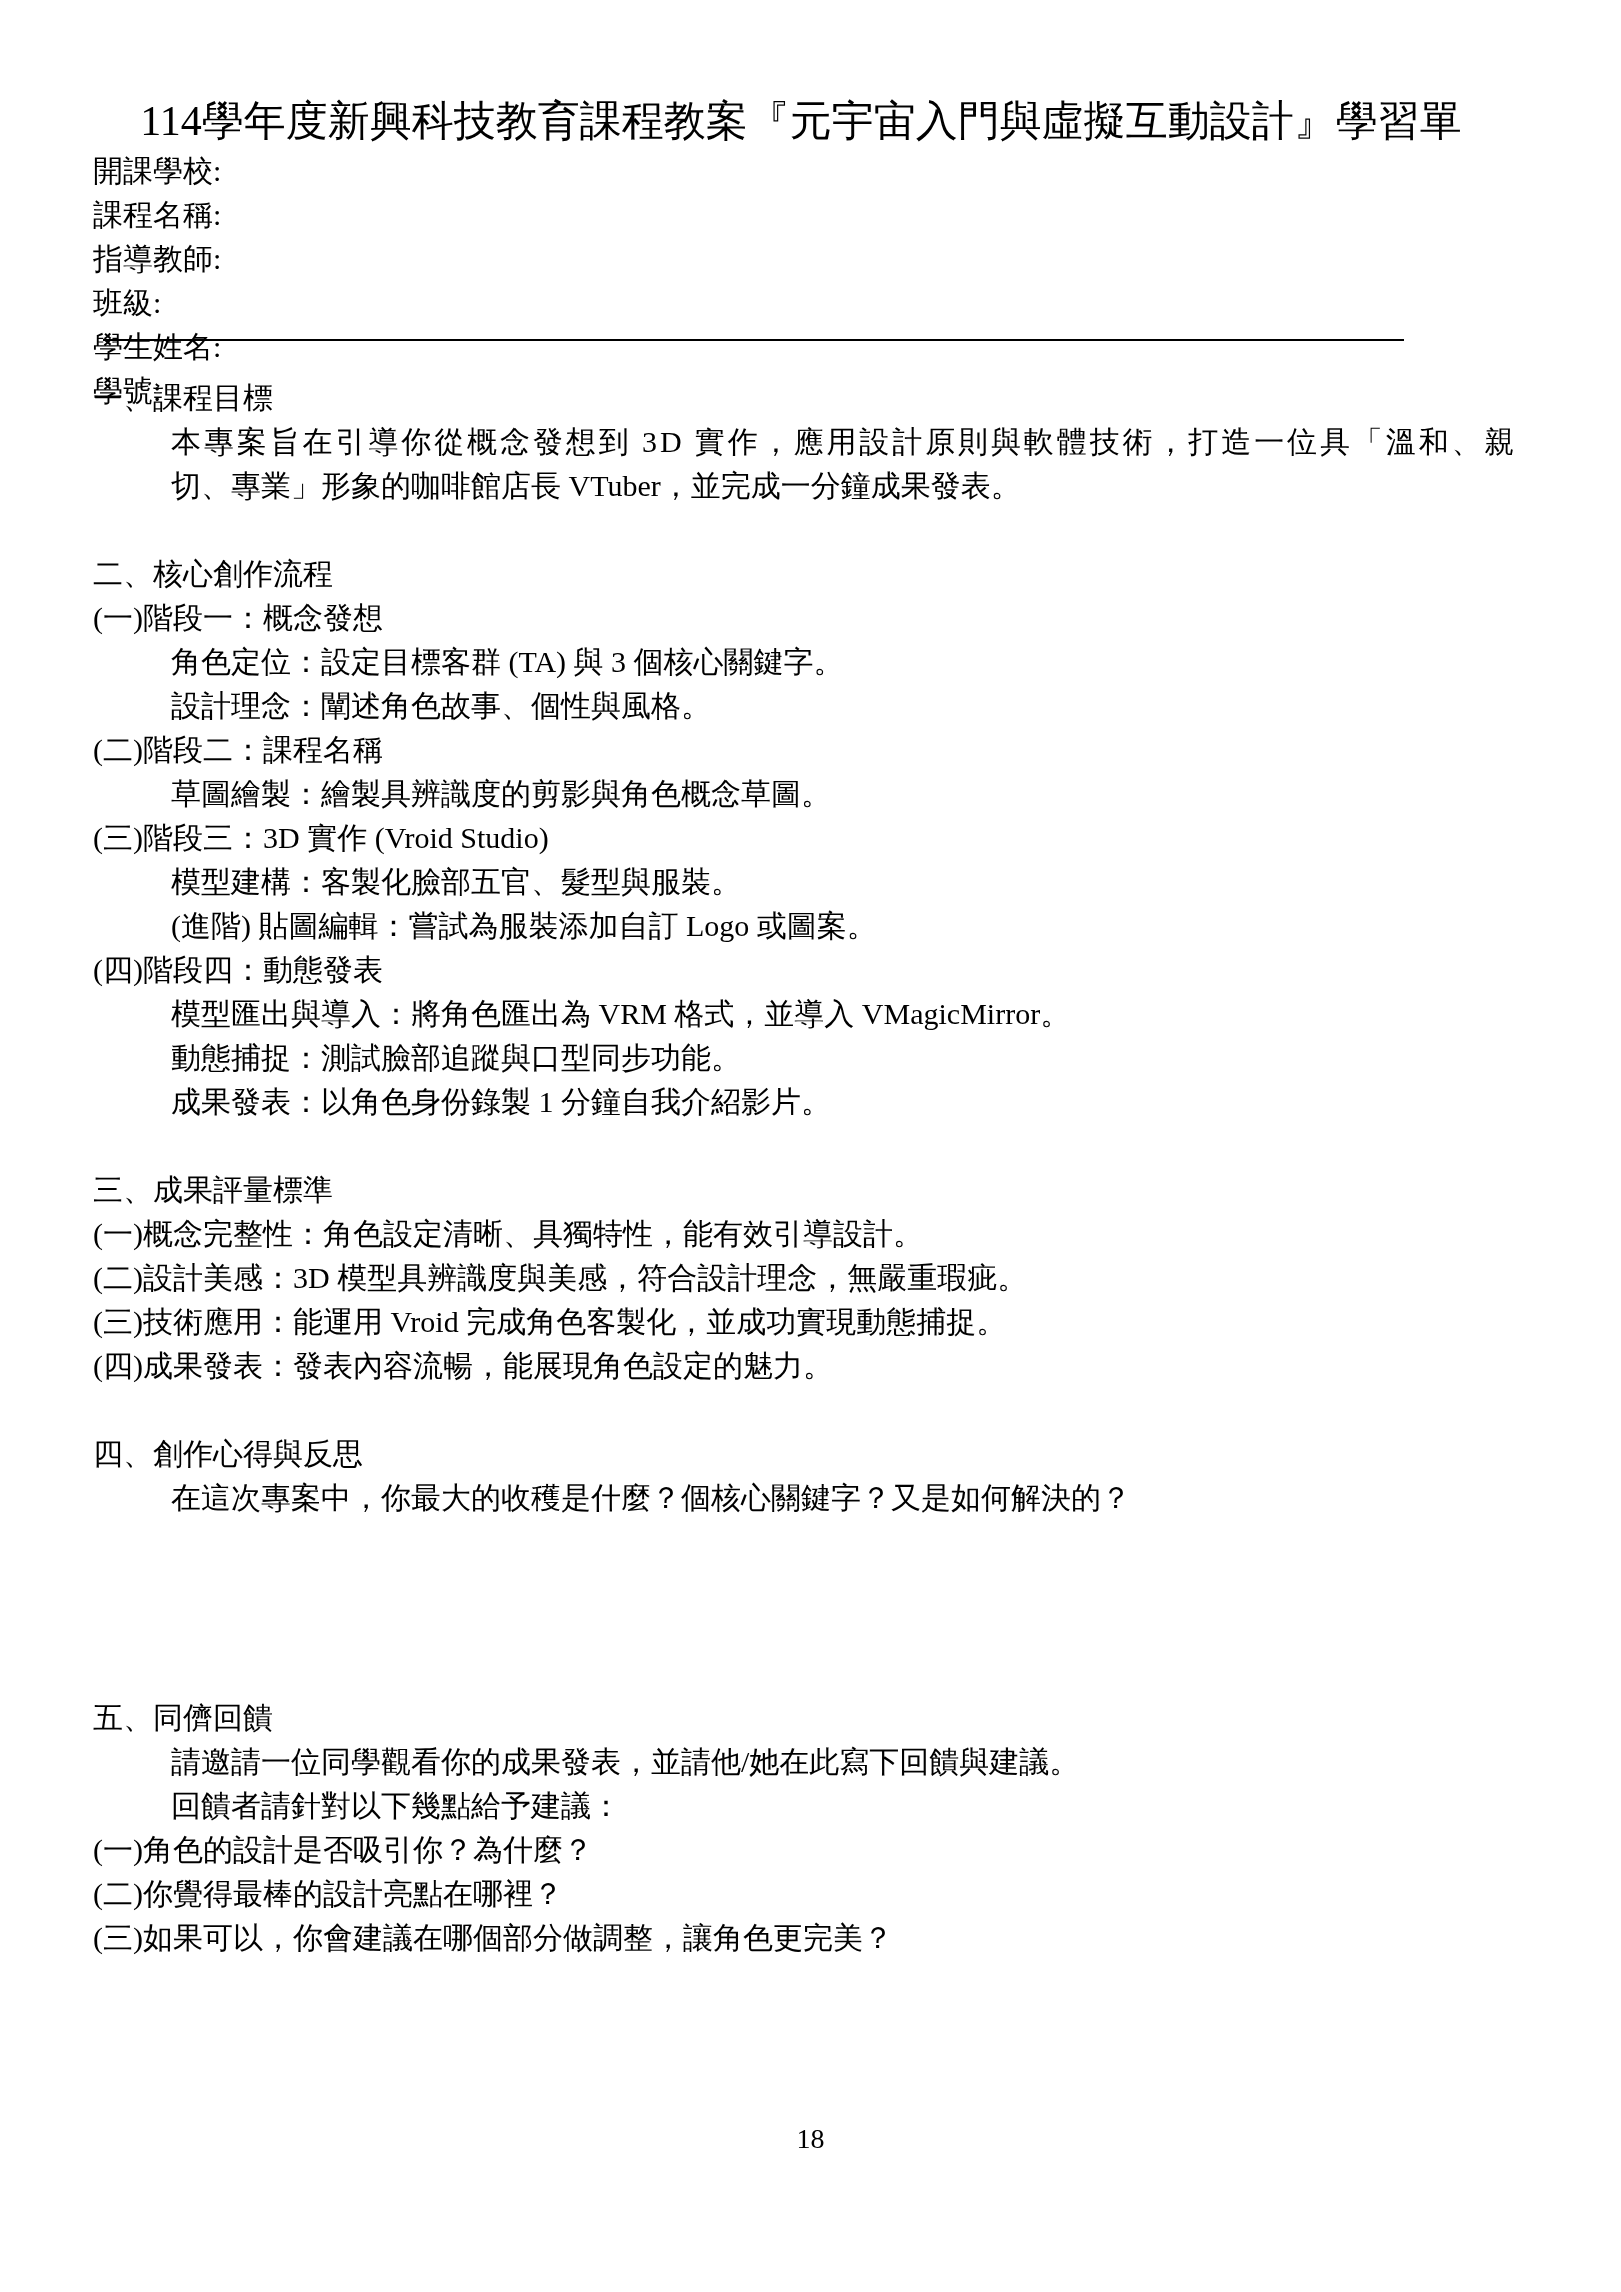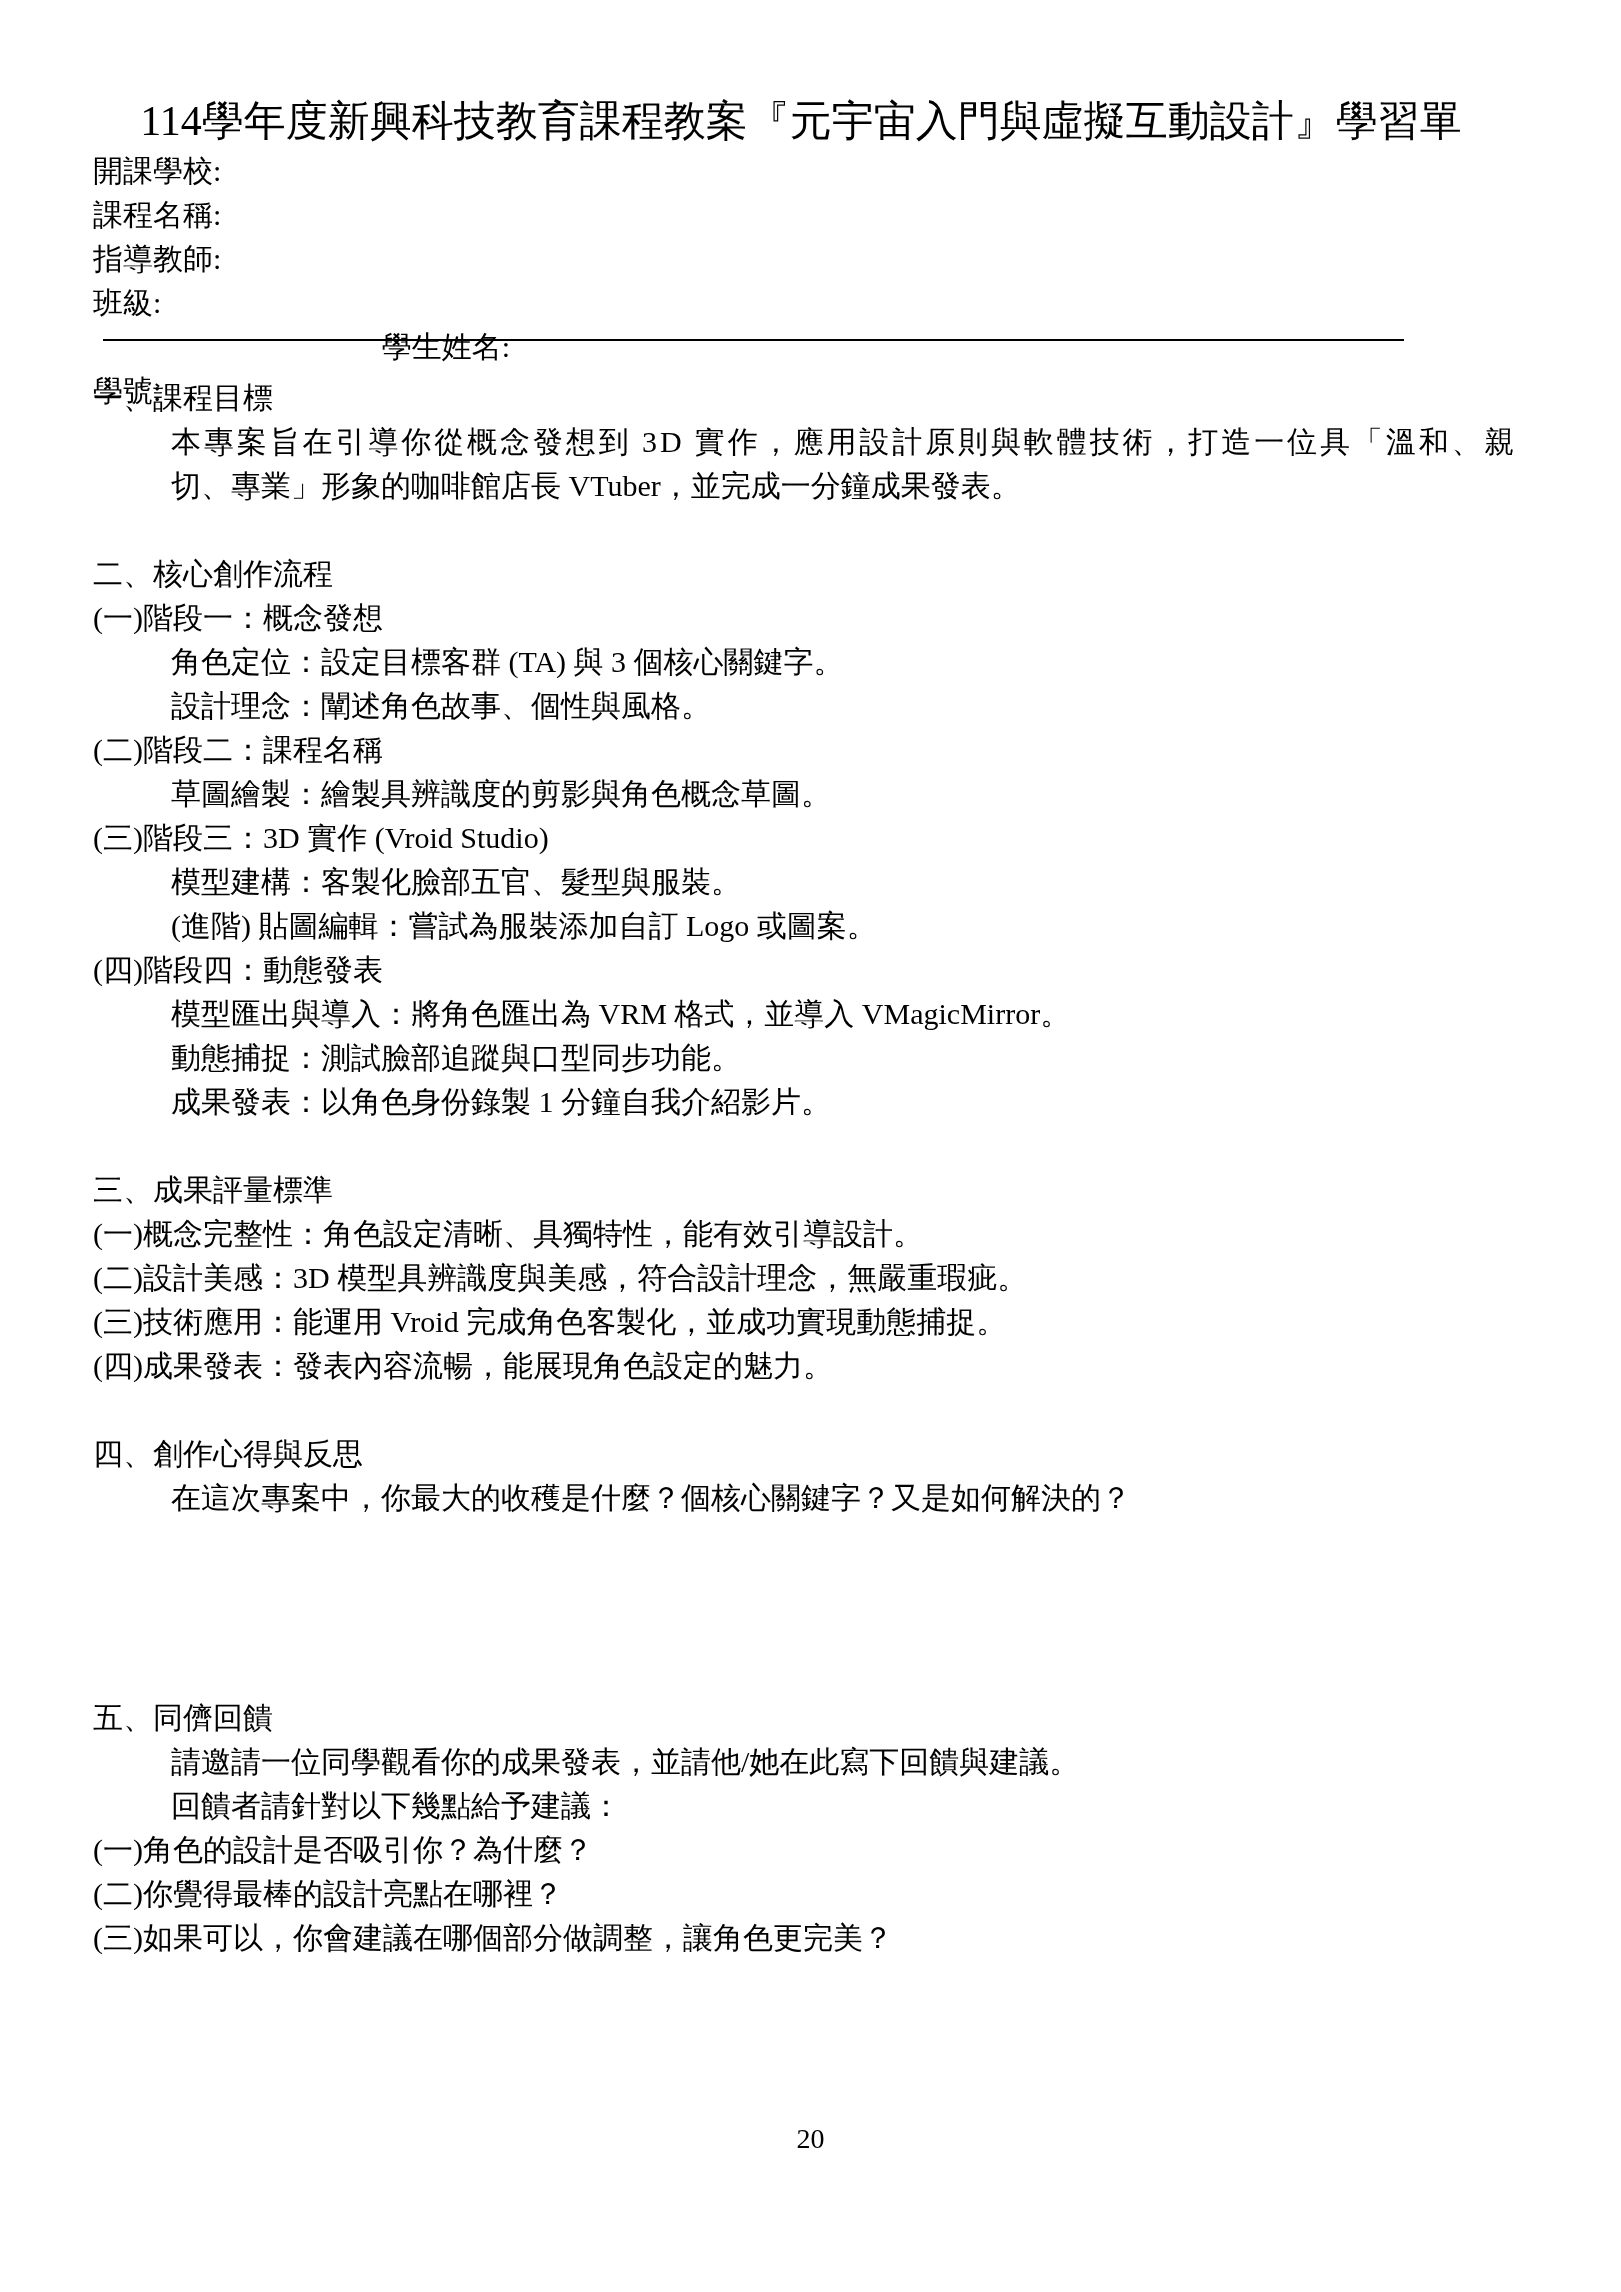--- a/index.html
+++ b/index.html
@@ -26,21 +26,21 @@
   .line {
     height:44px; line-height:44px;
     font-size:30px;
     white-space:nowrap;
   }
   .indent { padding-left:78px; }
   .stretch { letter-spacing:2.9px; }
   .blank { height:44px; }
   .info-row { display:flex;flex-direction:column; }
   .info-row .c1 { width:412px; }
-  .info-row .c2 { width:417px;text-align:right; }
+  .info-row .c2 { width:417px; }
   .rule {
     margin-top:13.7px;
     margin-left:9.8px;
     width:1301px;
     border-top:2.9px solid #000000;
   }
   .first-section { margin-top:35px; }
   .page-number {
     position:absolute;
     top:2117px; left:0; width:100%;
@@ -105,15 +105,15 @@
 
     <div class="line">五、同儕回饋</div>
     <div class="line indent">請邀請一位同學觀看你的成果發表，並請他/她在此寫下回饋與建議。</div>
     <div class="line indent">回饋者請針對以下幾點給予建議：</div>
     <div class="line">(一)角色的設計是否吸引你？為什麼？</div>
     <div class="line">(二)你覺得最棒的設計亮點在哪裡？</div>
     <div class="line">(三)如果可以，你會建議在哪個部分做調整，讓角色更完美？</div>
 
   </div>
 
-  <div class="page-number">20</div>
+  <div class="page-number">18</div>
 </div>
 
 
 </body></html>

